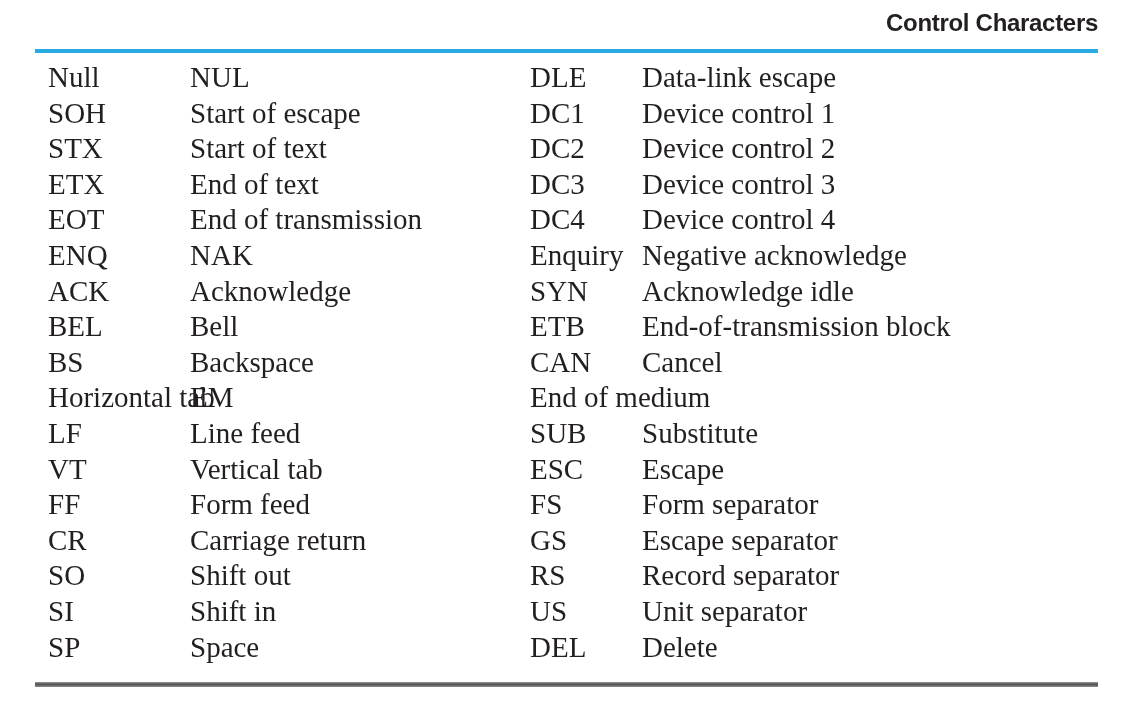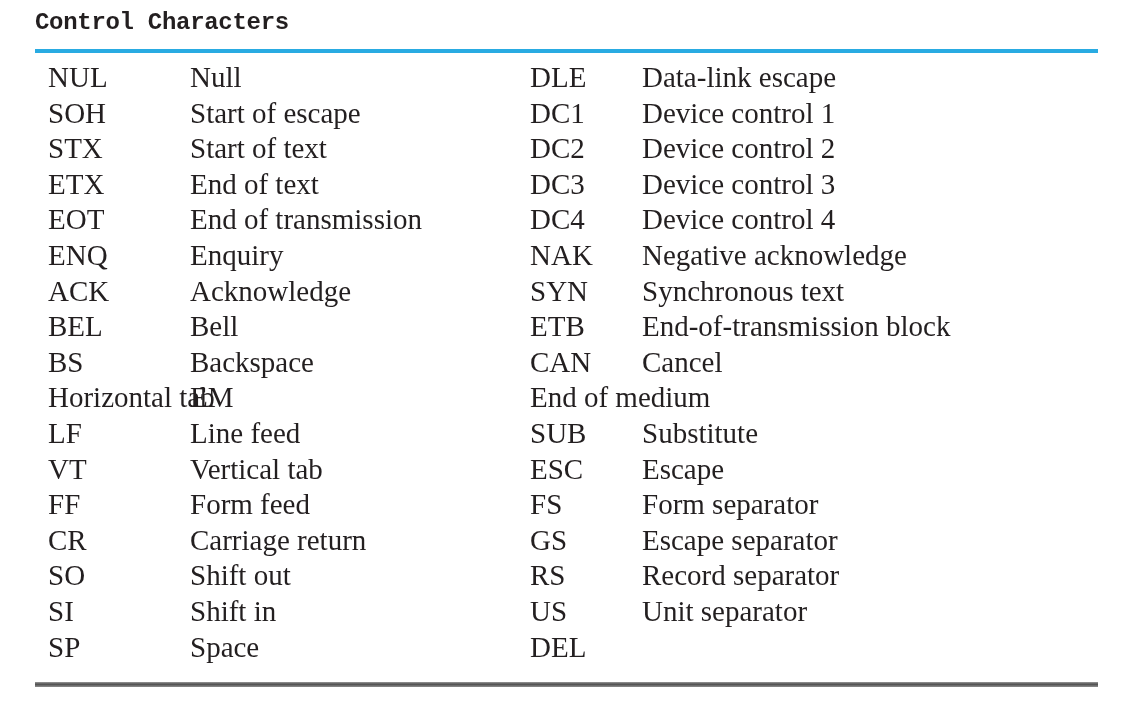--- a/index.html
+++ b/index.html
@@ -13,22 +13,22 @@
     height: 704px;
     background: #ffffff;
     overflow: hidden;
     font-family: "Liberation Serif", serif;
   }
   .title {
     position: absolute;
     top: 8px;
     left: 35px;
     width: 1063px;
-    text-align: left;
-    font-family: Liberation Mono, monospace;
+    text-align: right;
+    font-family: Liberation Sans, sans-serif;
     font-weight: 800;
     font-size: 24px;
     line-height: 30px;
     letter-spacing: -0.3px;
     color: #231f20;
   }
   .accent-rule {
     position: absolute;
     top: 49px;
     left: 35px;
@@ -62,22 +62,22 @@
 <body>
 
 <div class="page">
 
   <div class="title">Control Characters</div>
 
   <div class="accent-rule"></div>
 
   <div class="tbody" id="rows-container">
     <div class="row">
+      <span>Null</span>
       <span>NUL</span>
-      <span>Null</span>
       <span>DLE</span>
       <span>Data-link escape</span>
     </div>
 
     <div class="row">
       <span>SOH</span>
       <span>Start of escape</span>
       <span>DC1</span>
       <span>Device control 1</span>
     </div>
@@ -98,30 +98,30 @@
 
     <div class="row">
       <span>EOT</span>
       <span>End of transmission</span>
       <span>DC4</span>
       <span>Device control 4</span>
     </div>
 
     <div class="row">
       <span>ENQ</span>
+      <span>NAK</span>
       <span>Enquiry</span>
-      <span>NAK</span>
       <span>Negative acknowledge</span>
     </div>
 
     <div class="row">
       <span>ACK</span>
       <span>Acknowledge</span>
       <span>SYN</span>
-      <span>Synchronous text</span>
+      <span>Acknowledge idle</span>
     </div>
 
     <div class="row">
       <span>BEL</span>
       <span>Bell</span>
       <span>ETB</span>
       <span>End-of-transmission block</span>
     </div>
 
     <div class="row">
@@ -176,18 +176,19 @@
       <span>SI</span>
       <span>Shift in</span>
       <span>US</span>
       <span>Unit separator</span>
     </div>
 
     <div class="row">
       <span>SP</span>
       <span>Space</span>
       <span>DEL</span>
+      <span>Delete</span>
     </div>
   </div>
 
   <div class="bottom-rule"></div>
 
 </div>
 
 </body></html>

